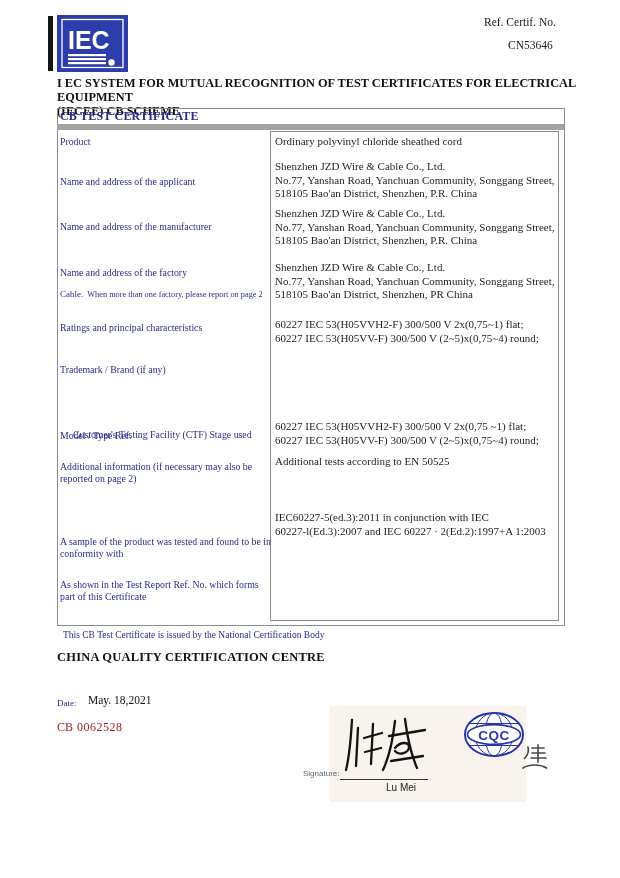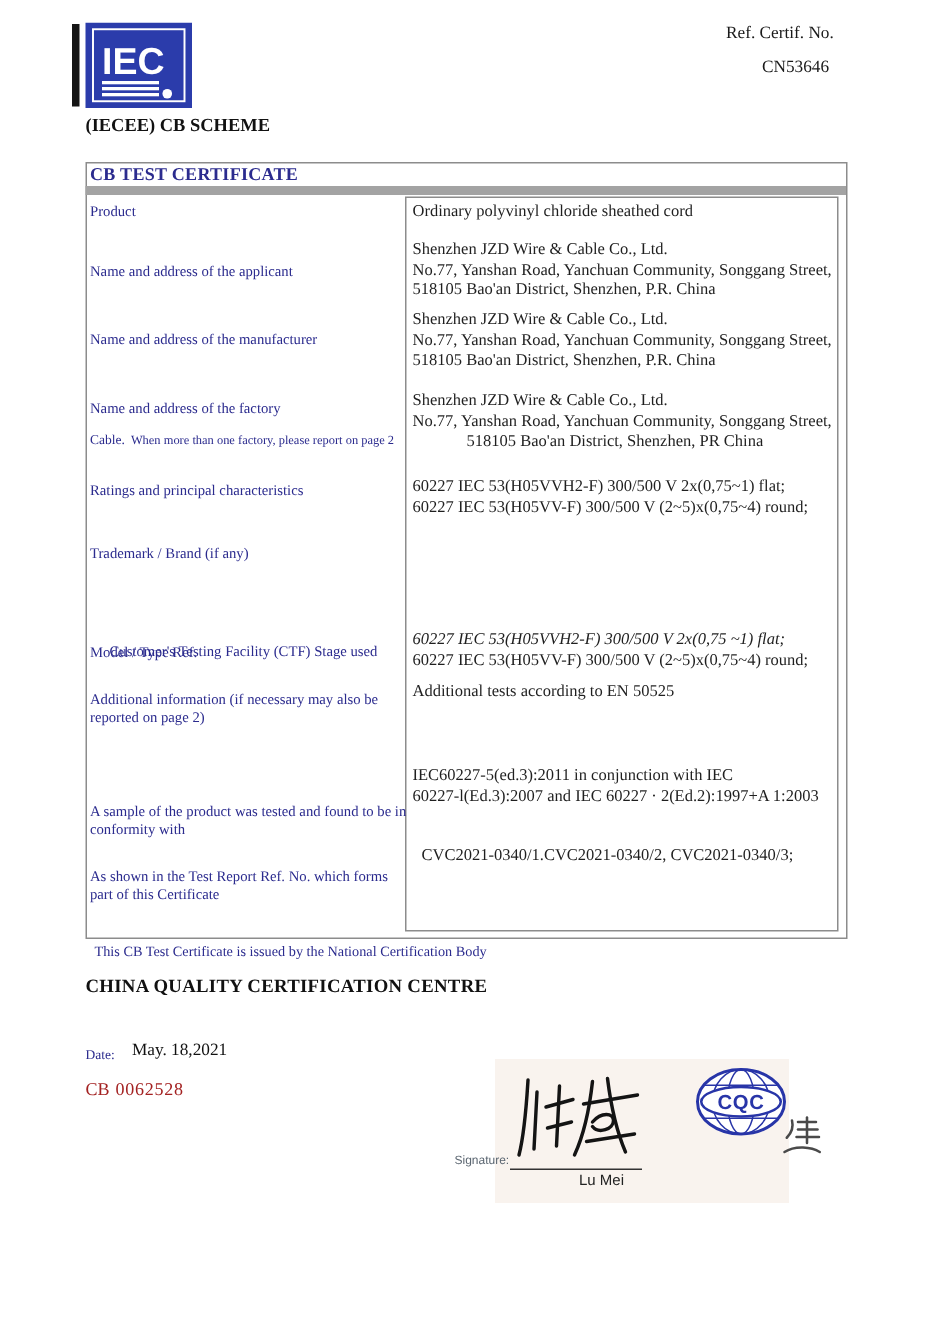--- a/index.html
+++ b/index.html
@@ -44,20 +44,21 @@
       <rect x="20" y="43" width="38" height="2.2" fill="#ffffff"></rect>
       <rect x="20" y="47" width="38" height="2.2" fill="#ffffff"></rect>
       <circle cx="63.5" cy="47.5" r="3.2" fill="#ffffff"></circle>
     </svg>
   </div>
 
   <div class="abs ref" style="left:484px;top:16px;">Ref. Certif. No.</div>
   <div class="abs ref" style="left:508px;top:39px;">CN53646</div>
 
   <div class="abs" style="left:57px;top:76px;width:558px;">
+    <span class="scheme" style="display:block;">I EC SYSTEM FOR MUTUAL RECOGNITION OF TEST CERTIFICATES FOR ELECTRICAL EQUIPMENT</span>
     <span class="scheme" style="display:block;">(IECEE) CB SCHEME</span>
   </div>
 
   <div class="box" style="left:57px;top:108px;width:506px;height:516px;"></div>
   <div class="abs" style="left:57px;top:108px;width:507px;height:16px;border-bottom:6px solid #a3a3a3;">
     <span class="cert-title abs" style="left:3px;top:1px;">CB TEST CERTIFICATE</span>
   </div>
   <div class="box" style="left:270px;top:131px;width:287px;height:488px;"></div>
 
   <div class="abs lbl" style="left:60px;top:136px;">Product</div>
@@ -86,41 +87,40 @@
 
   <div class="abs val" style="left:275px;top:207px;">
     <span style="display:block;">Shenzhen JZD Wire &amp; Cable Co., Ltd.</span>
     <span style="display:block;">No.77, Yanshan Road, Yanchuan Community, Songgang Street,</span>
     <span style="display:block;">518105 Bao'an District, Shenzhen, P.R. China</span>
   </div>
 
   <div class="abs val" style="left:275px;top:261px;">
     <span style="display:block;">Shenzhen JZD Wire &amp; Cable Co., Ltd.</span>
     <span style="display:block;">No.77, Yanshan Road, Yanchuan Community, Songgang Street,</span>
-    <span style="display:block;margin-left:36px;">518105 Bao'an District, Shenzhen, PR China</span>
+    <span style="display:block;">518105 Bao'an District, Shenzhen, PR China</span>
   </div>
 
   <div class="abs val vline" style="left:275px;top:317px;">
     <span style="display:block;">60227 IEC 53(H05VVH2-F) 300/500 V 2x(0,75~1) flat;</span>
     <span style="display:block;">60227 IEC 53(H05VV-F) 300/500 V (2~5)x(0,75~4) round;</span>
   </div>
 
   <div class="abs val vline" style="left:275px;top:419px;">
-    <span style="display:block;font-style:italic;">60227 IEC 53(H05VVH2-F) 300/500 V 2x(0,75 ~1) flat;</span>
+    <span style="display:block;">60227 IEC 53(H05VVH2-F) 300/500 V 2x(0,75 ~1) flat;</span>
     <span style="display:block;">60227 IEC 53(H05VV-F) 300/500 V (2~5)x(0,75~4) round;</span>
   </div>
 
   <div class="abs val" style="left:275px;top:455px;">Additional tests according to EN 50525</div>
 
   <div class="abs val vline" style="left:275px;top:510px;">
     <span style="display:block;">IEC60227-5(ed.3):2011 in conjunction with IEC</span>
     <span style="display:block;">60227-l(Ed.3):2007 and IEC 60227 · 2(Ed.2):1997+A 1:2003</span>
   </div>
 
-  <div class="abs val" style="left:281px;top:564px;">CVC2021-0340/1.CVC2021-0340/2, CVC2021-0340/3;</div>
 
   <div class="abs ncb-name" style="left:57px;top:650px;">CHINA QUALITY CERTIFICATION CENTRE</div>
   <div class="abs issued" style="left:63px;top:630px;">This CB Test Certificate is issued by the National Certification Body</div>
 
   <div class="abs date-lbl" style="left:57px;top:698px;">Date:</div>
   <div class="abs date-val" style="left:88px;top:694px;">May. 18,2021</div>
 
   <div class="abs" style="left:57px;top:717px;">
     <span class="cb-prefix">CB</span>
     <span class="cb-number">0062528</span>

